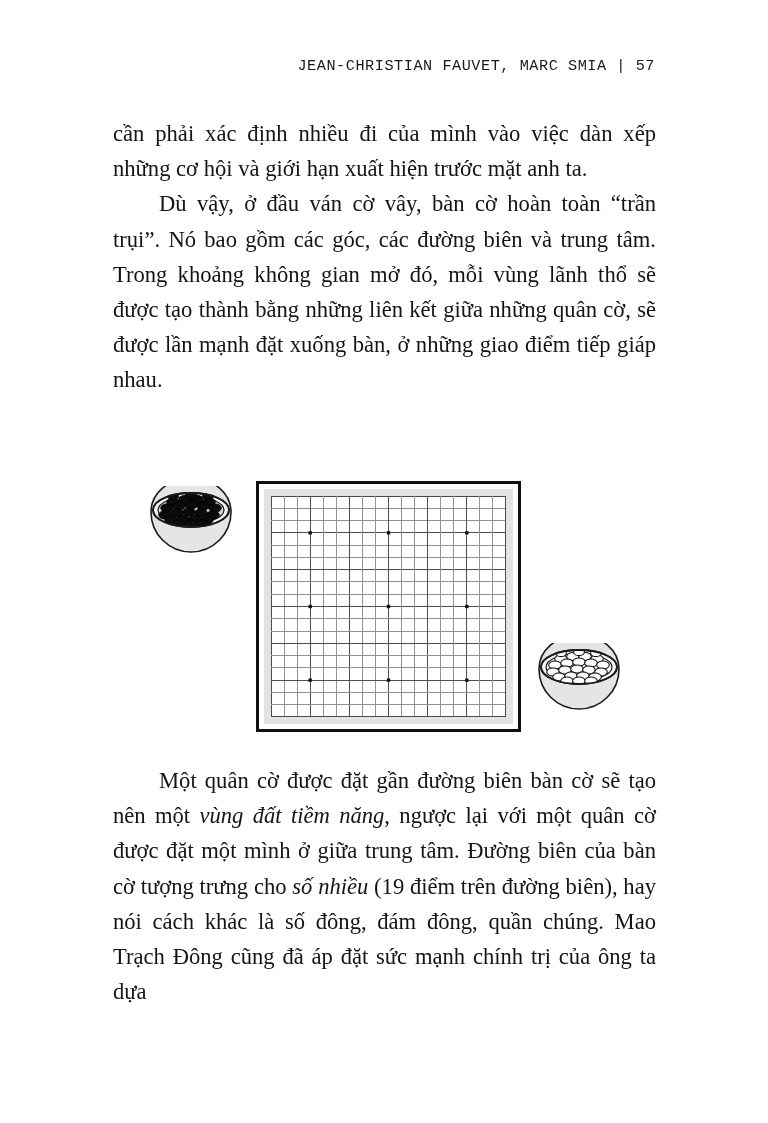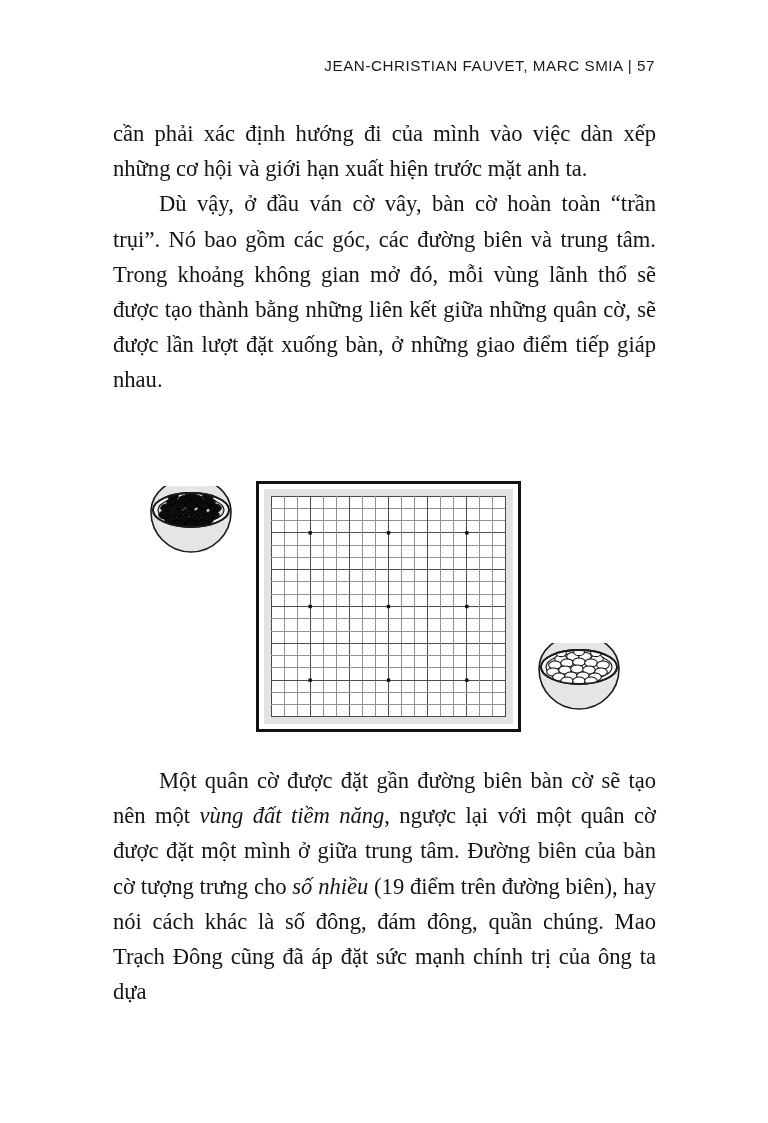--- a/index.html
+++ b/index.html
@@ -18,21 +18,21 @@
 
   
   .running-head {
     position: absolute;
     top: 57px;
     left: 0;
     width: 768px;
     padding-right: 113px;
     box-sizing: border-box;
     text-align: right;
-    font-family: Liberation Sans, sans-serif;
+    font-family: Liberation Mono, monospace;
     font-size: 15.2px;
     letter-spacing: 0.55px;
     color: #1a1a1a;
     white-space: nowrap;
   }
 
   
   .text-column {
     position: absolute;
     left: 113px;
@@ -97,22 +97,22 @@
   .bowl svg { display: block; }
   .bowl-black { left: 146px; top: 486px; }
   .bowl-white { left: 534px; top: 643px; }
 </style>
 </head>
 <body>
 
 <div class="running-head">JEAN-CHRISTIAN FAUVET, MARC SMIA | 57</div>
 
 <div class="text-column block-top">
-  <p class="body-par">cần phải xác định hướng đi của mình vào việc dàn xếp những cơ hội và giới hạn xuất hiện trước mặt anh ta.</p>
-  <p class="body-par indent">Dù vậy, ở đầu ván cờ vây, bàn cờ hoàn toàn “trần trụi”. Nó bao gồm các góc, các đường biên và trung tâm. Trong khoảng không gian mở đó, mỗi vùng lãnh thổ sẽ được tạo thành bằng những liên kết giữa những quân cờ, sẽ được lần lượt đặt xuống bàn, ở những giao điểm tiếp giáp nhau.</p>
+  <p class="body-par">cần phải xác định nhiều đi của mình vào việc dàn xếp những cơ hội và giới hạn xuất hiện trước mặt anh ta.</p>
+  <p class="body-par indent">Dù vậy, ở đầu ván cờ vây, bàn cờ hoàn toàn “trần trụi”. Nó bao gồm các góc, các đường biên và trung tâm. Trong khoảng không gian mở đó, mỗi vùng lãnh thổ sẽ được tạo thành bằng những liên kết giữa những quân cờ, sẽ được lần mạnh đặt xuống bàn, ở những giao điểm tiếp giáp nhau.</p>
 </div>
 
 <div class="figure">
 
   <div class="bowl bowl-black">
     <svg width="90" height="78" viewBox="0 0 90 78">
       <defs>
         <clipPath id="clipBlackTop">
           <ellipse cx="45" cy="24" rx="38" ry="17"></ellipse>
         </clipPath>

